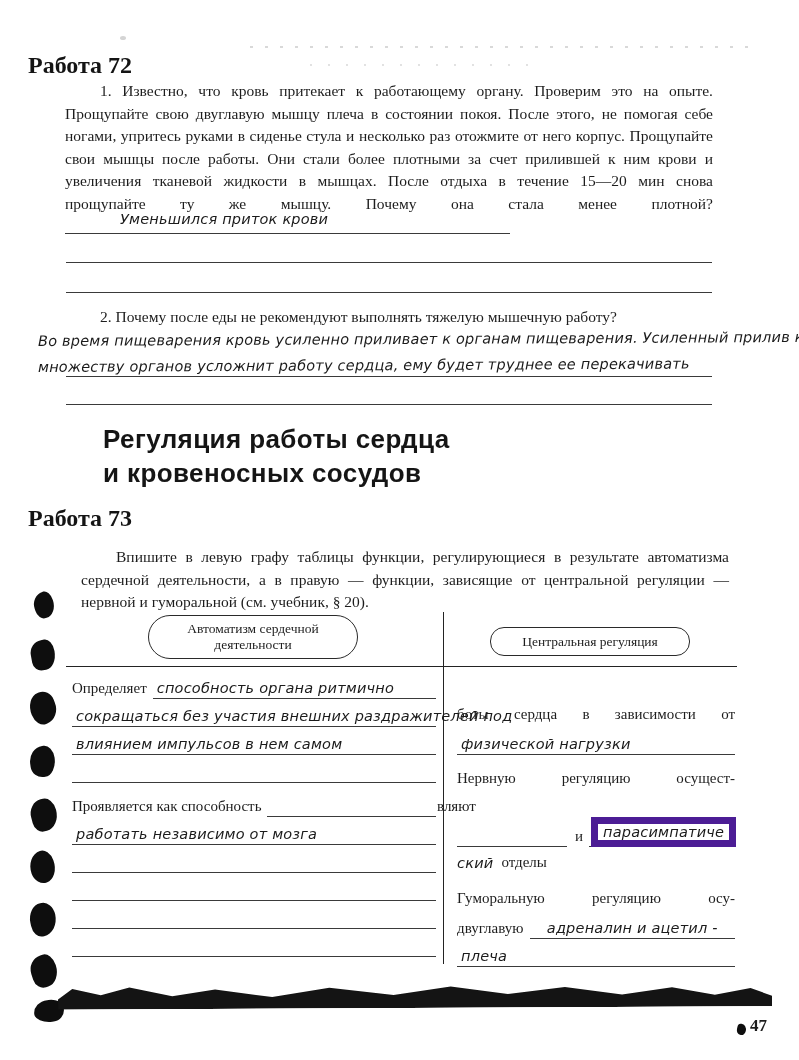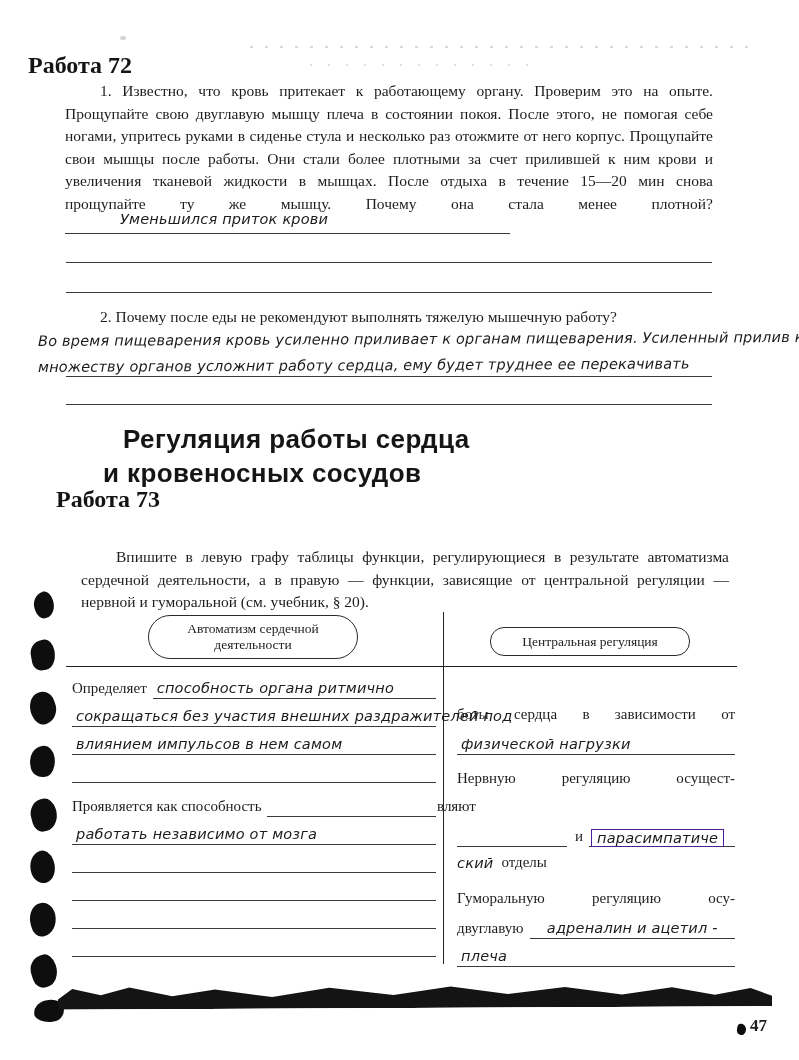--- a/index.html
+++ b/index.html
@@ -49,24 +49,24 @@
   <div class="uline" style="left:66px;top:292px;width:646px;"></div>
 
   <p class="para indent" style="left:65px;top:306px;width:648px;margin:0;"><span>2. Почему после еды не рекомендуют выполнять тяжелую мышечную работу?</span></p>
 
   <div class="abs hand" style="left:38px;top:331px;width:745px;white-space:nowrap;transform:rotate(-0.3deg);">Во время пищеварения кровь усиленно приливает к органам пищеварения. Усиленный прилив крови к</div>
   <div class="abs hand" style="left:38px;top:357px;width:745px;white-space:nowrap;transform:rotate(-0.3deg);">множеству органов усложнит работу сердца, ему будет труднее ее перекачивать</div>
 
   <div class="uline" style="left:66px;top:376px;width:646px;"></div>
   <div class="uline" style="left:66px;top:404px;width:646px;"></div>
 
-  <div class="abs bigtitle" style="left:103px;top:422px;margin-left:20px;">Регуляция работы сердца</div>
+  <div class="abs bigtitle" style="left:103px;top:422px;">Регуляция работы сердца</div>
   <div class="abs bigtitle" style="left:103px;top:456px;">и кровеносных сосудов</div>
 
-  <div class="abs heading" style="left:28px;top:486px;margin-left:28px;">Работа 73</div>
+  <div class="abs heading" style="left:28px;top:505px;">Работа 73</div>
 
   <p class="para indent" style="left:65px;top:530px;width:648px;margin:16px;"><span>Впишите в левую графу таблицы функции, регулирующиеся в результате автоматизма сердечной деятельности, а в правую — функции, зависящие от центральной регуляции — нервной и гуморальной (см. учебник, § 20).</span></p>
 
   <div class="abs" style="left:443px;top:612px;height:352px;border-left:1.6px solid #232323;"></div>
   <div class="abs" style="left:66px;top:666px;width:671px;border-top:1.6px solid #232323;"></div>
 
   <div class="oval" style="left:148px;top:615px;width:208px;height:42px;border-radius:26px;">
       <span>Автоматизм сердечной деятельности</span>
     </div>
   <div class="oval" style="left:490px;top:627px;width:198px;height:27px;border-radius:14px;">
@@ -113,21 +113,21 @@
   </div>
 
   <div class="jline" style="left:457px;top:770px;width:278px;">Нервную регуляцию осущест-</div>
   <div class="row" style="left:437px;top:798px;width:278px;gap:31px;">
     <span class="printed">вляют</span>
   </div>
   <div class="row" style="left:457px;top:826px;width:278px;">
     <span class="fill nomargin" style="max-width:110px;"></span>
     <span class="printed" style="margin-left:8px;">и</span>
     <span class="fill">
-        <span class="hand" style="border:1px solid #4c1d95;background:#fff;padding:0 5px;left:2px;bottom:-1px;">парасимпатиче</span>
+        <span class="hand" style="border:7px solid #4c1d95;background:#fff;padding:0 5px;left:2px;bottom:-1px;">парасимпатиче</span>
       </span>
   </div>
   <div class="row" style="left:457px;top:854px;width:278px;">
     <span class="hand" style="padding-bottom:2px;">ский</span>
     <span class="printed" style="margin-left:8px;">отделы</span>
   </div>
 
   <div class="jline" style="left:457px;top:890px;width:278px;">Гуморальную регуляцию осу-</div>
   <div class="row" style="left:457px;top:918px;width:278px;">
     <span class="printed">двуглавую</span>

